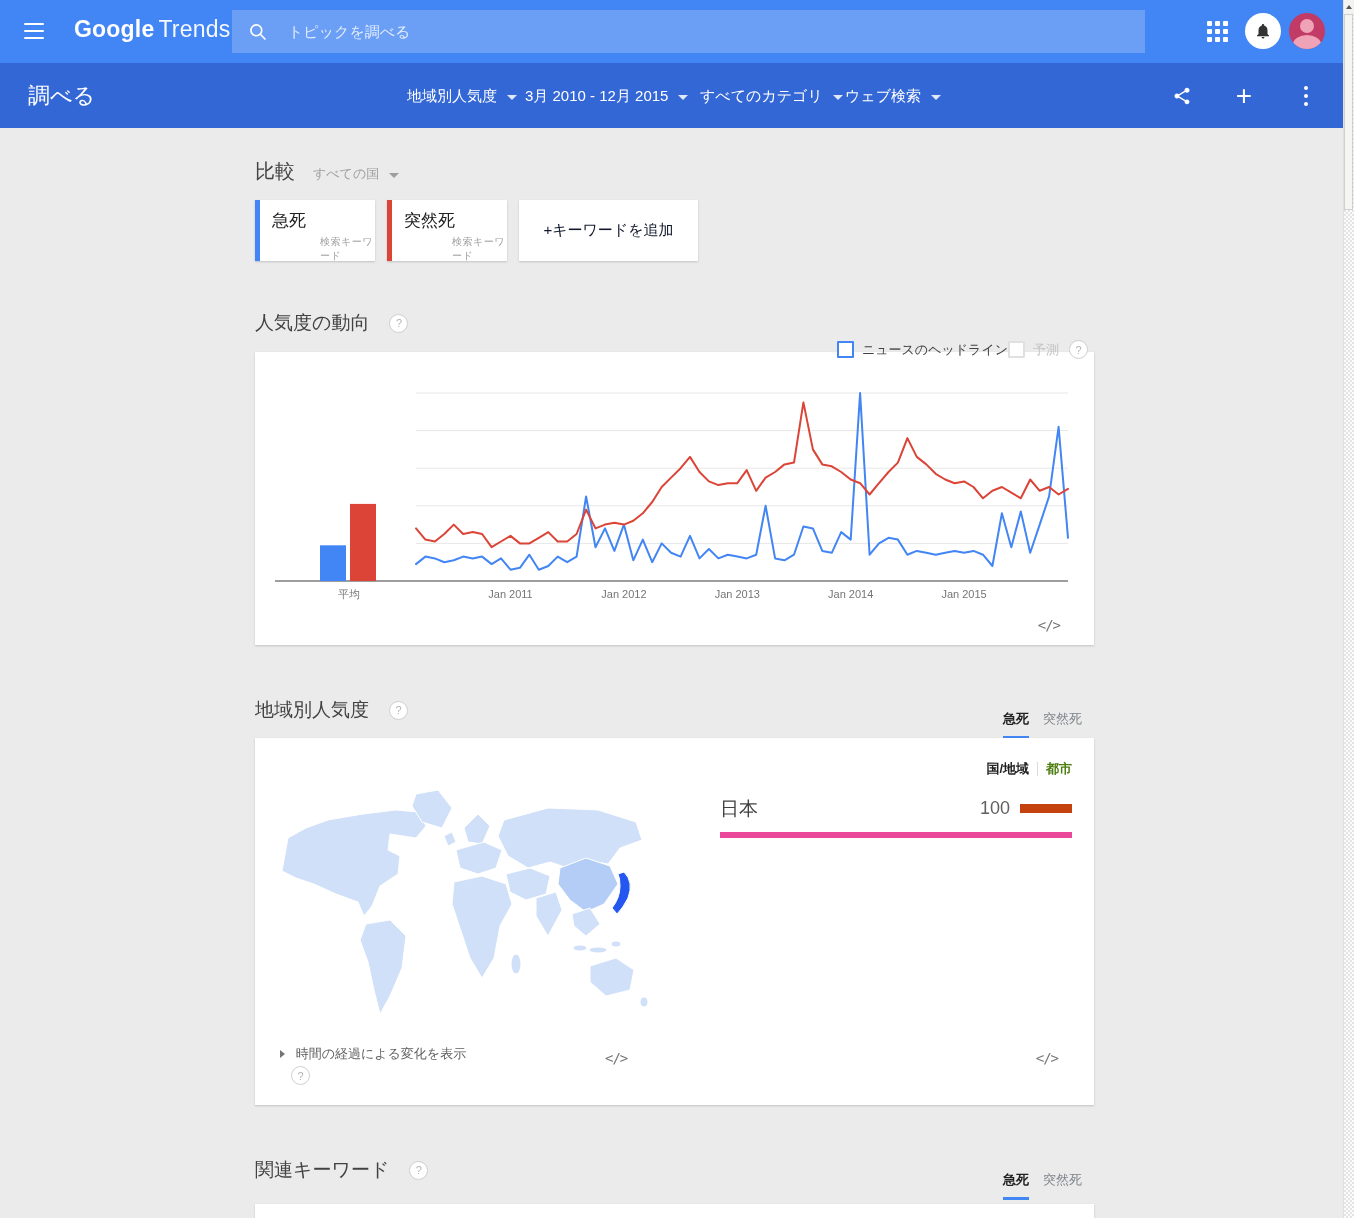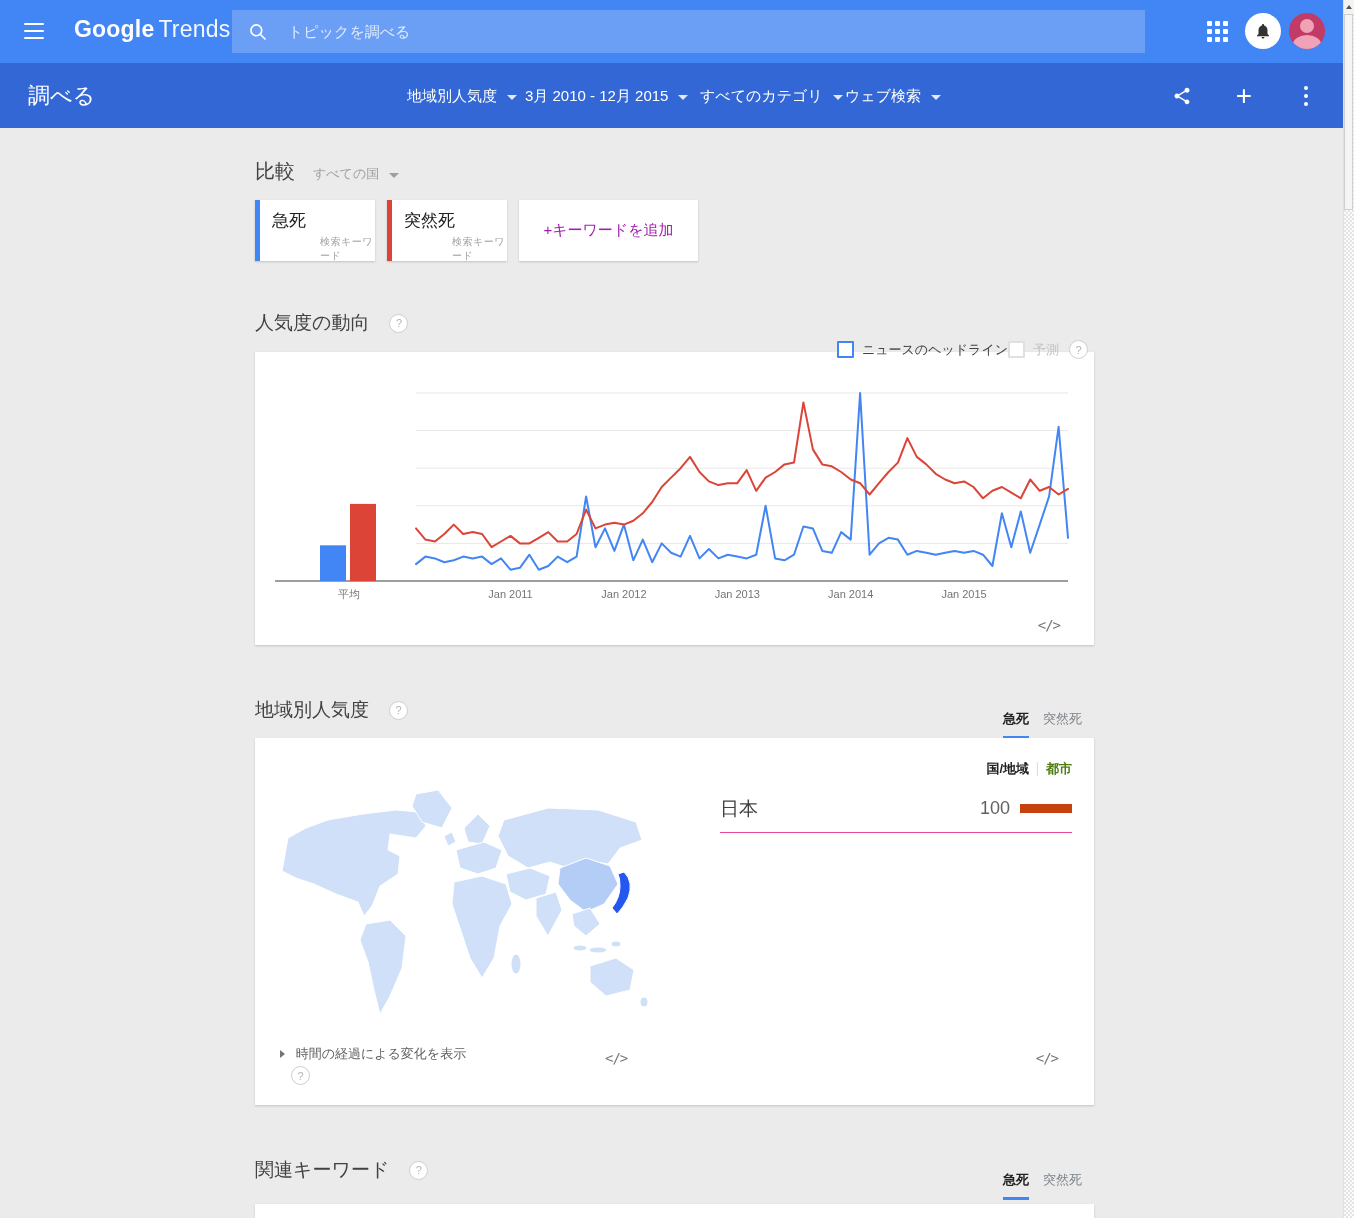--- a/index.html
+++ b/index.html
@@ -46,36 +46,36 @@
   .tabset .tab{padding-bottom:8px;color:#80868b;cursor:pointer;}
   .tabset .tab.active{color:#212121;font-weight:700;border-bottom:3px solid #4285f4;}
   
   .compare-head{position:absolute;left:255px;top:158px;display:flex;align-items:baseline;}
   .compare-title{font-size:20px;color:#424242;}
   .compare-mode{margin-left:18px;font-size:13px;color:#9e9e9e;display:flex;align-items:center;cursor:pointer;}
   .term-card{height:61px;width:120px;}
   .term-accent{position:absolute;left:0;top:0;width:5px;height:61px;}
   .term-name{position:absolute;left:17px;top:9px;font-size:17px;color:#212121;}
   .term-type{position:absolute;left:17px;top:35px;font-size:10px;color:#9e9e9e;letter-spacing:.5px;margin-left:48px;}
-  .add-card{width:179px;height:61px;display:flex;align-items:center;justify-content:center;color:#a21caf;font-size:15px;cursor:pointer;}
+  .add-card{width:179px;height:61px;display:flex;align-items:center;justify-content:center;color:#0f172a;font-size:15px;cursor:pointer;}
   
   .legend{position:absolute;top:-12px;right:6px;display:flex;align-items:center;font-size:13px;}
   .chk{width:13px;height:13px;border:2px solid #4285f4;border-radius:1px;background:#fff;margin-right:8px;cursor:pointer;}
   .chk.disabled{border-color:#e0e0e0;}
   .legend .lbl{color:#424242;}
   .legend .lbl.disabled{color:#c3c3c3;}
   .axis-label{font-size:11px;fill:#757575;}
   
   .scope-row{position:absolute;top:22px;right:22px;font-size:13px;display:flex;align-items:center;}
   .scope-sel{color:#212121;font-weight:700;cursor:pointer;}
   .scope-sep{width:1px;height:14px;background:#dadce0;margin:0 8px;}
   .scope-link{color:#4d7c0f;font-weight:700;cursor:pointer;}
   .region-list{position:absolute;left:465px;top:48px;width:352px;}
   .region-row{position:relative;height:46px;}
-  .region-row.divided{border-bottom:1px solid #ec4899;}
+  .region-row.divided{border-bottom:6px solid #ec4899;}
   .region-name{position:absolute;left:0;top:10px;font-size:19px;color:#424242;}
   .region-value{position:absolute;right:62px;top:12px;font-size:18px;color:#616161;}
   .region-bar{position:absolute;right:0;top:18px;width:52px;height:9px;background:#e9e9e9;}
   .region-bar .bar-fill{position:absolute;left:0;top:0;height:9px;}
   .region-bar.noTrack{background:transparent;}
   .map-footer{position:absolute;left:25px;top:307px;font-size:13px;color:#616161;}
   .tri{display:inline-block;width:0;height:0;border-top:4px solid transparent;border-bottom:4px solid transparent;border-left:5px solid #757575;margin-right:7px;}
   .footer-help{position:absolute;left:36px;top:328px;}
   
   .scrollbar{position:absolute;right:0;top:0;width:10px;height:1218px;z-index:50;

